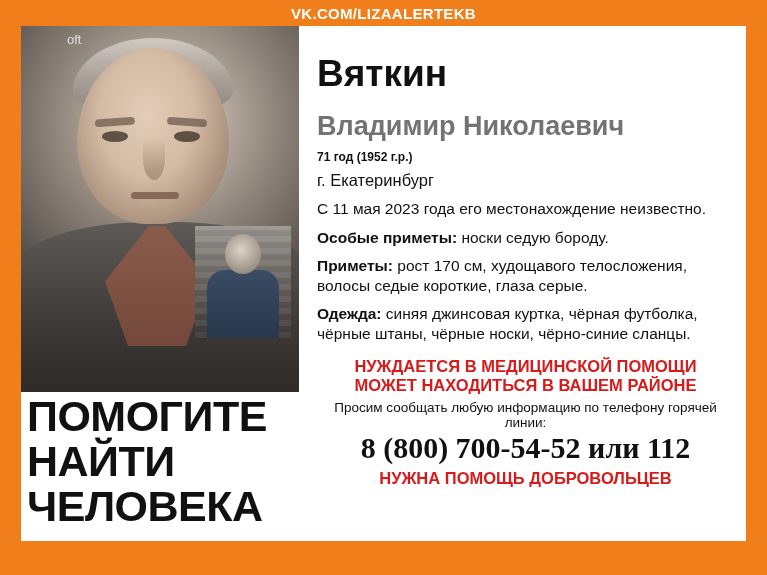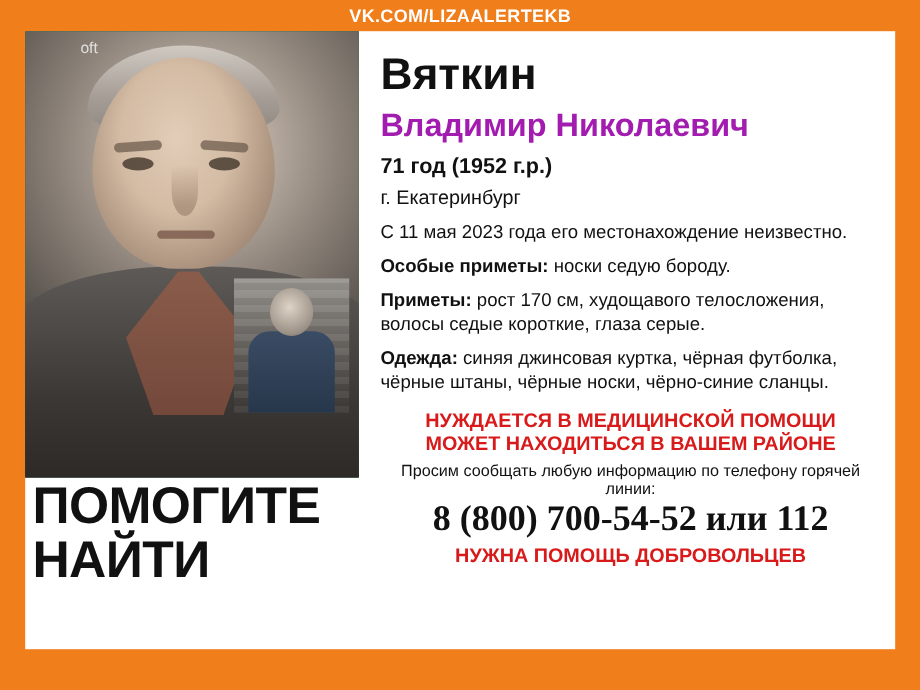--- a/index.html
+++ b/index.html
@@ -167,39 +167,39 @@
     font-weight: bold;
     color: #111111;
     font-size: 43px;
     line-height: 45px;
     letter-spacing: -0.5px;
     white-space: nowrap;
   }
   
   .right-col {
     flex: 1;
-    padding: 16px 12px 0 18px;
+    padding: 28px 12px 0 18px;
     display: flex;
     flex-direction: column;
   }
   .name-last {
     font-size: 37px;
     font-weight: bold;
     color: #111;
     line-height: 40px;
   }
   .name-first {
     font-size: 27px;
     font-weight: bold;
-    color: #a21caf;
+    color: #737373;
     line-height: 32px;
-    margin-top: 6px;
+    margin-top: 16px;
   }
   .age-line {
-    font-size: 18px;
+    font-size: 12px;
     font-weight: bold;
     color: #111;
     margin-top: 8px;
   }
   .city-line {
     font-size: 16.5px;
     color: #111;
     margin-top: 7px;
   }
   .para {
@@ -270,20 +270,21 @@
           <div class="inset-jacket"></div>
           <div class="inset-head"></div>
         </div>
 
         <span class="watermark">oft</span>
       </div>
 
       <div class="help-block">
         <div class="help-line">ПОМОГИТЕ</div>
         <div class="help-line">НАЙТИ</div>
+        <div class="help-line">ЧЕЛОВЕКА</div>
       </div>
 
     </div>
 
     <div class="right-col">
 
       <div class="name-last">Вяткин</div>
       <div class="name-first">Владимир Николаевич</div>
       <div class="age-line">71 год (1952 г.р.)</div>
       <div class="city-line">г. Екатеринбург</div>

